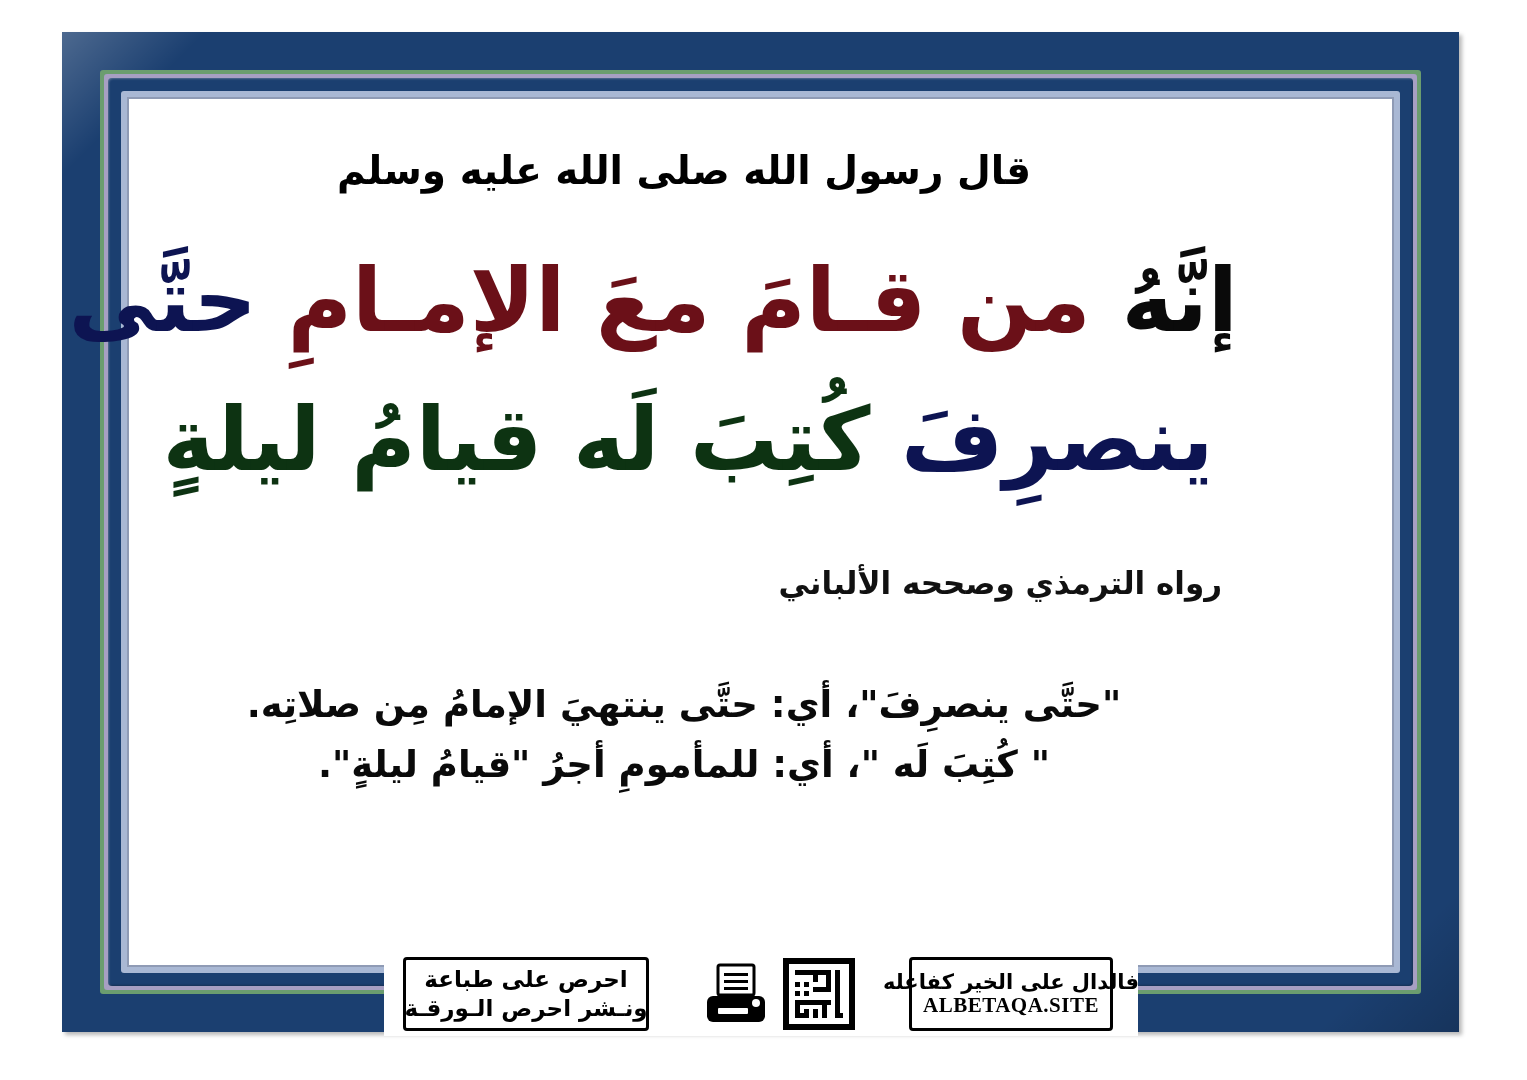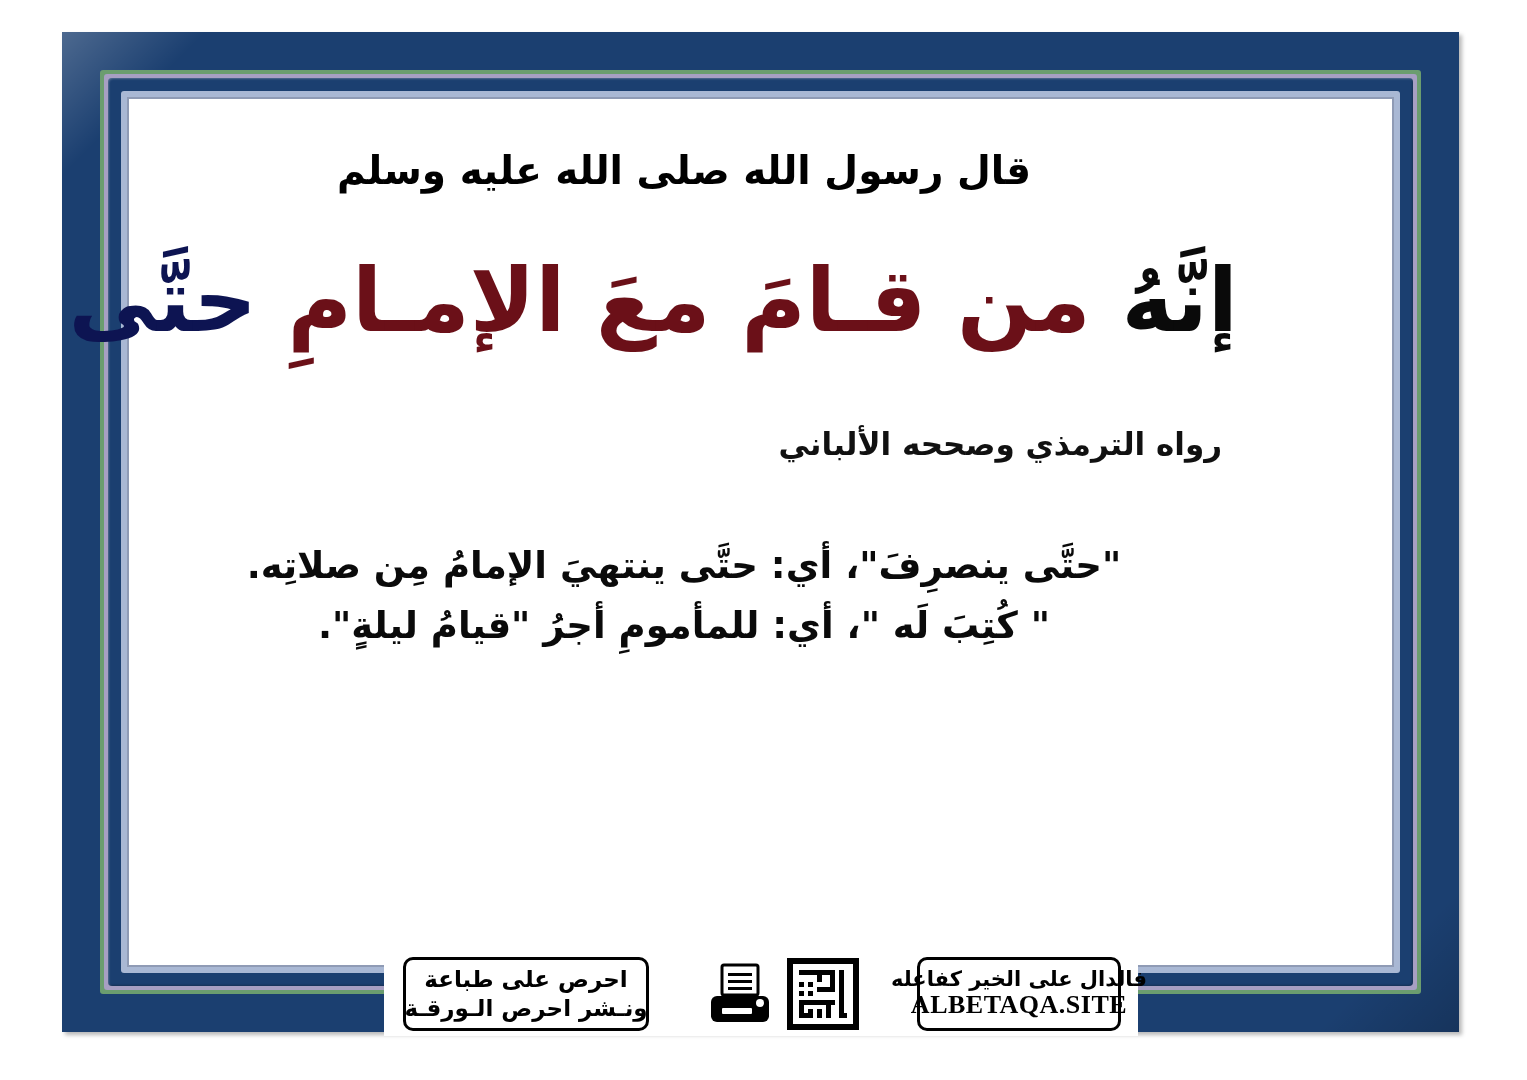--- a/index.html
+++ b/index.html
@@ -151,34 +151,34 @@
     left: 398px;
     top: 957px;
     width: 728px;
     height: 74px;
     display: flex;
     flex-direction: row-reverse;
     align-items: stretch;
   }
   .footer-box {
     border: 3px solid #000000;
-    border-radius: 10px;
+    border-radius: 4px;
     background: #ffffff;
     display: flex;
     align-items: center;
     justify-content: center;
     box-sizing: border-box;
   }
   .footer-right {
     width: 246px;
     margin-left: 5px;
   }
   .footer-left {
     width: 204px;
-    margin-right: 5px;
+    margin-right: 13px;
   }
   .footer-right-text {
     font-size: 23px;
     font-weight: bold;
     color: #000000;
     line-height: 1.26;
     text-align: center;
     white-space: nowrap;
   }
   .footer-left-text {
@@ -187,21 +187,21 @@
   }
   .slogan-ar {
     display: block;
     font-size: 21px;
     font-weight: bold;
     color: #000000;
     white-space: nowrap;
   }
   .slogan-url {
     display: block;
-    font-size: 26px;
+    font-size: 21px;
     font-weight: bold;
     color: #000000;
     letter-spacing: 0.5px;
     font-family: "Liberation Serif", "DejaVu Serif", serif;
     direction: ltr;
   }
   .footer-mid {
     flex: 1;
     display: flex;
     align-items: center;
@@ -234,20 +234,24 @@
 
   <div class="content">
 
     <div class="hadith-intro">قال رسول الله صلى الله عليه وسلم</div>
 
     <div class="hadith-body">
       <span class="hadith-line">
         <span class="seg-black">إنَّهُ</span>
         <span class="seg-maroon">من قـامَ معَ الإمـامِ</span>
         <span class="seg-navy">حتَّى</span>
+      </span>
+      <span class="hadith-line">
+        <span class="seg-navy">ينصرِفَ</span>
+        <span class="seg-green">كُتِبَ لَه قيامُ ليلةٍ</span>
       </span>
     </div>
 
     <div class="narrator">رواه الترمذي وصححه الألباني</div>
 
     <div class="explanation">
       <span class="exp-line">"حتَّى ينصرِفَ"، أي: حتَّى ينتهيَ الإمامُ مِن صلاتِه.</span>
       <span class="exp-line">" كُتِبَ لَه "، أي: للمأمومِ أجرُ "قيامُ ليلةٍ".</span>
     </div>
 

